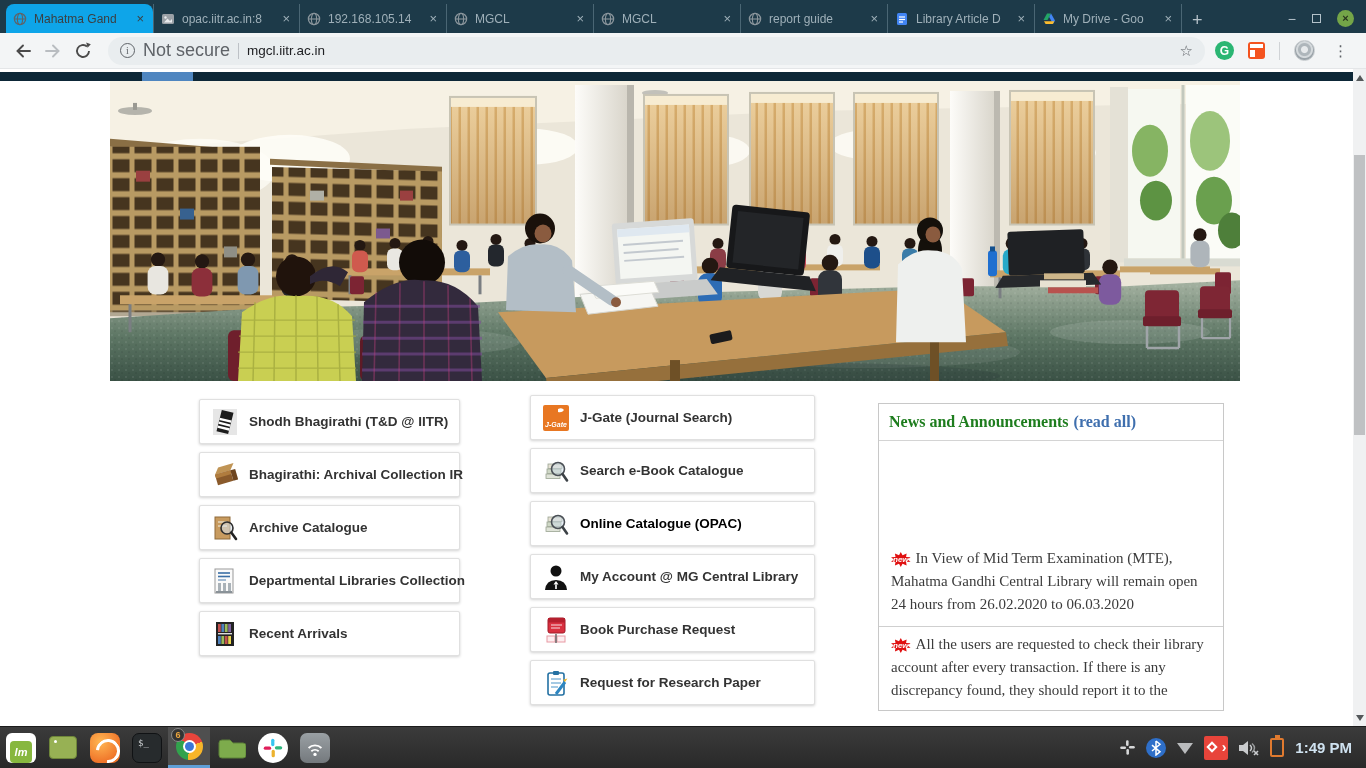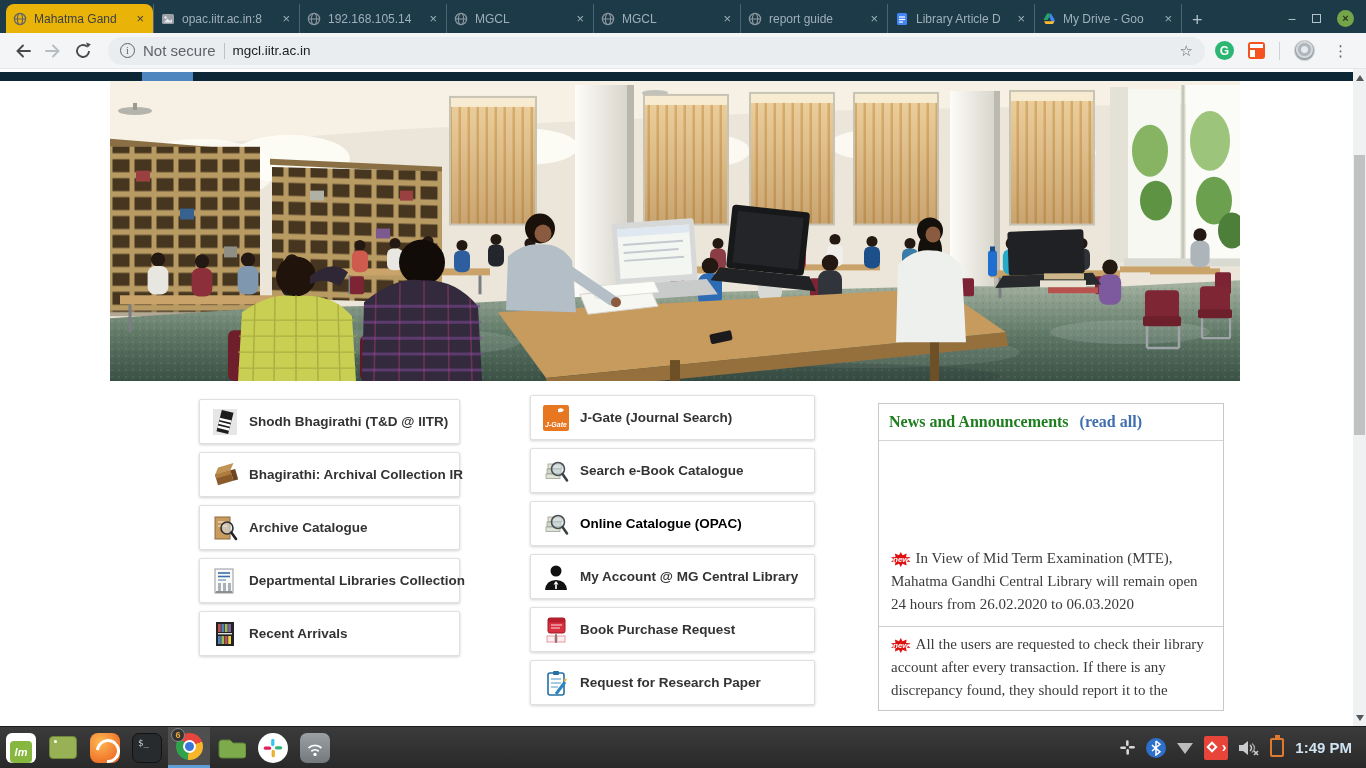--- a/index.html
+++ b/index.html
@@ -2,38 +2,38 @@
 <html><head>
 <meta charset="utf-8">
 <style>
   * { margin:0; padding:0; box-sizing:border-box; }
   html,body { width:1366px; height:768px; overflow:hidden; font-family:"Liberation Sans", sans-serif; background:#fff; }
   .stage { position:relative; width:1366px; height:768px; overflow:hidden; }
 
   
   .tabbar { position:absolute; top:0; left:0; width:1366px; height:33px; background:#1d3a49; display:flex; align-items:flex-end; padding-left:6px; }
   .tab { width:147px; height:29px; margin-top:4px; display:flex; align-items:center; gap:7px; padding:0 7px; font-size:12px; color:#9fb0b9; overflow:hidden; white-space:nowrap; cursor:default; flex:none; }
-  .tab.active { background:#eab308; border-radius:8px 8px 0 0; color:#3b4043; }
+  .tab.active { background:#0ea5e9; border-radius:8px 8px 0 0; color:#3b4043; }
   .tab.inactive { border-right:1px solid rgba(160,185,198,.35); }
   .tab.inactive.first-inactive { border-left:1px solid rgba(160,185,198,.35); }
   .tab-title { flex:1; overflow:hidden; }
   .tab-close { font-size:13px; padding:0 2px; }
   .favicon { width:14px; height:14px; flex:none; display:inline-block; }
   .newtab { color:#b6c2c9; font-size:18px; margin:0 0 4px 10px; line-height:1; }
   .wincontrols { margin-left:auto; display:flex; align-items:center; gap:16px; padding:0 12px 6px 0; }
   .wc-min { color:#b4c2ca; font-size:14px; line-height:1; }
   .wc-restore { width:9px; height:9px; border:1.5px solid #b4c2ca; display:inline-block; }
   .wc-close { width:17px; height:17px; border-radius:50%; background:#74a548; color:#27331d; font-size:11px; font-weight:bold; display:flex; align-items:center; justify-content:center; line-height:1; }
 
   
   .toolbar { position:absolute; top:33px; left:0; width:1366px; height:36px; background:#f3f5f6; display:flex; align-items:center; padding:0 8px; border-bottom:1px solid #e4e6e8; }
   .navbtn { width:30px; height:30px; display:flex; align-items:center; justify-content:center; flex:none; }
   .omnibox { flex:1; height:28px; background:#e9edef; border-radius:14px; margin:0 10px; display:flex; align-items:center; padding:0 12px; gap:8px; }
   .infoicon { width:15px; height:15px; border:1.3px solid #5f6368; border-radius:50%; color:#5f6368; font-size:10px; font-family:"Liberation Serif",serif; display:flex; align-items:center; justify-content:center; flex:none; }
-  .notsecure { color:#5f6368; font-size:15px; }
+  .notsecure { color:#5f6368; font-size:18px; }
   .omnidiv { width:1px; height:16px; background:#bdc1c6; }
   .url { color:#202124; font-size:13.5px; }
   .omni-star { margin-left:auto; color:#5f6368; font-size:15px; }
   .exts { display:flex; align-items:center; gap:14px; padding-right:6px; }
   .gram { width:19px; height:19px; border-radius:50%; background:#2bb673; color:#fff; font-weight:bold; font-size:12px; display:flex; align-items:center; justify-content:center; }
   .oext { width:17px; height:17px; background:#f4531f; border-radius:3px; position:relative; }
   .oext:before { content:""; position:absolute; left:2px; top:2px; width:13px; height:4px; background:#fff; }
   .oext:after { content:""; position:absolute; left:2px; top:8px; width:5px; height:7px; background:#fff; }
   .tooldiv { width:1px; height:18px; background:#d0d3d6; }
   .avatar { width:21px; height:21px; border-radius:50%; background:radial-gradient(circle at 50% 45%, #e7eaec 0 3px, #aeb6bb 4px 6px, #d4d9dc 7px 8px, #9aa3a9 9px); border:1px solid #c6cbce; }
@@ -48,21 +48,21 @@
   .col { position:absolute; width:285px; }
   .col-left { left:175px; top:330px;padding-left:24px; }
   .col-mid  { left:530px; top:326px; }
   .card { height:45px; margin-bottom:8px; background:#fff; border:1px solid #e0e0e0; border-radius:2px; box-shadow:0 1px 3px rgba(0,0,0,.18); display:flex; align-items:center; padding-left:12px; gap:11px; cursor:pointer; }
   .card-icon { width:26px; height:28px; flex:none; }
   .card-label { font-size:13.5px; font-weight:bold; color:#333; white-space:nowrap; }
   .card-label.linkblue { color:#000000; }
 
   
   .news { position:absolute; left:878px; top:334px; width:346px; background:#fff; border:1px solid #c8c8c8; }
-  .news-header { height:37px; display:flex; align-items:center; padding:0 10px; gap:11px; border-bottom:1px solid #d4d4d4; }
+  .news-header { height:37px; display:flex; align-items:center; padding:0 10px; gap:5px; border-bottom:1px solid #d4d4d4; }
   .news-title { font-family:"Liberation Serif",serif; font-weight:bold; font-size:16px; color:#1e7d1e; }
   .news-readall { font-family:"Liberation Serif",serif; font-weight:bold; font-size:16px; color:#3f6fae; }
   .news-spacer { height:100px; }
   .news-item { padding:6px 12px 10px 12px; font-family:"Liberation Serif",serif; font-size:15px; line-height:23px; color:#3b3b3b; }
   .news-item + .news-item { border-top:1px solid #cfcfcf; padding-bottom:8px; }
   .new-badge { display:inline-block; background:#e01010; color:#fff; font-family:"Liberation Sans",sans-serif; font-style:italic; font-weight:bold; font-size:8px; line-height:9px; padding:3px 2px; margin-right:5px; vertical-align:1px;
     clip-path:polygon(50% 0%,59% 21%,80% 10%,77% 33%,100% 35%,85% 50%,100% 65%,77% 67%,80% 90%,59% 79%,50% 100%,41% 79%,20% 90%,23% 67%,0% 65%,15% 50%,0% 35%,23% 33%,20% 10%,41% 21%); }
 
   
   .scrollbar { position:absolute; top:69px; right:0; width:13px; height:657px; background:#f0f1f2; }

